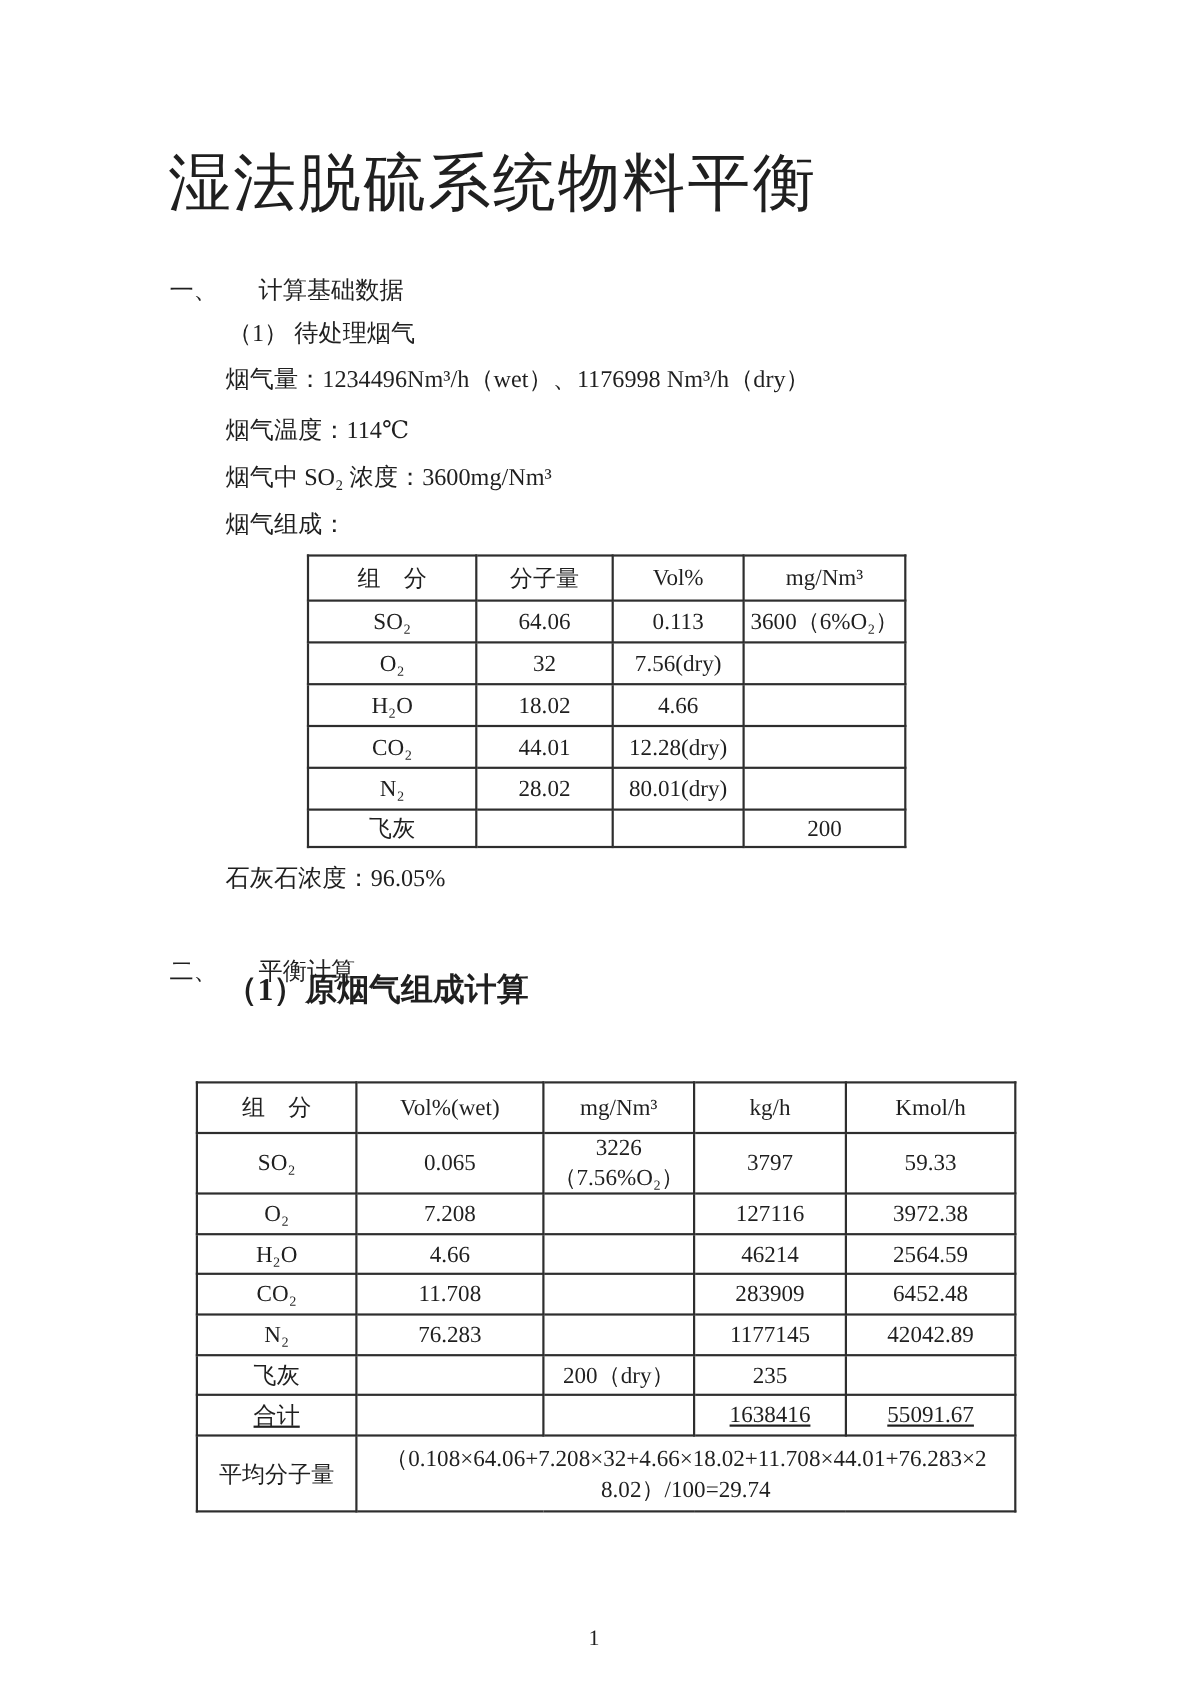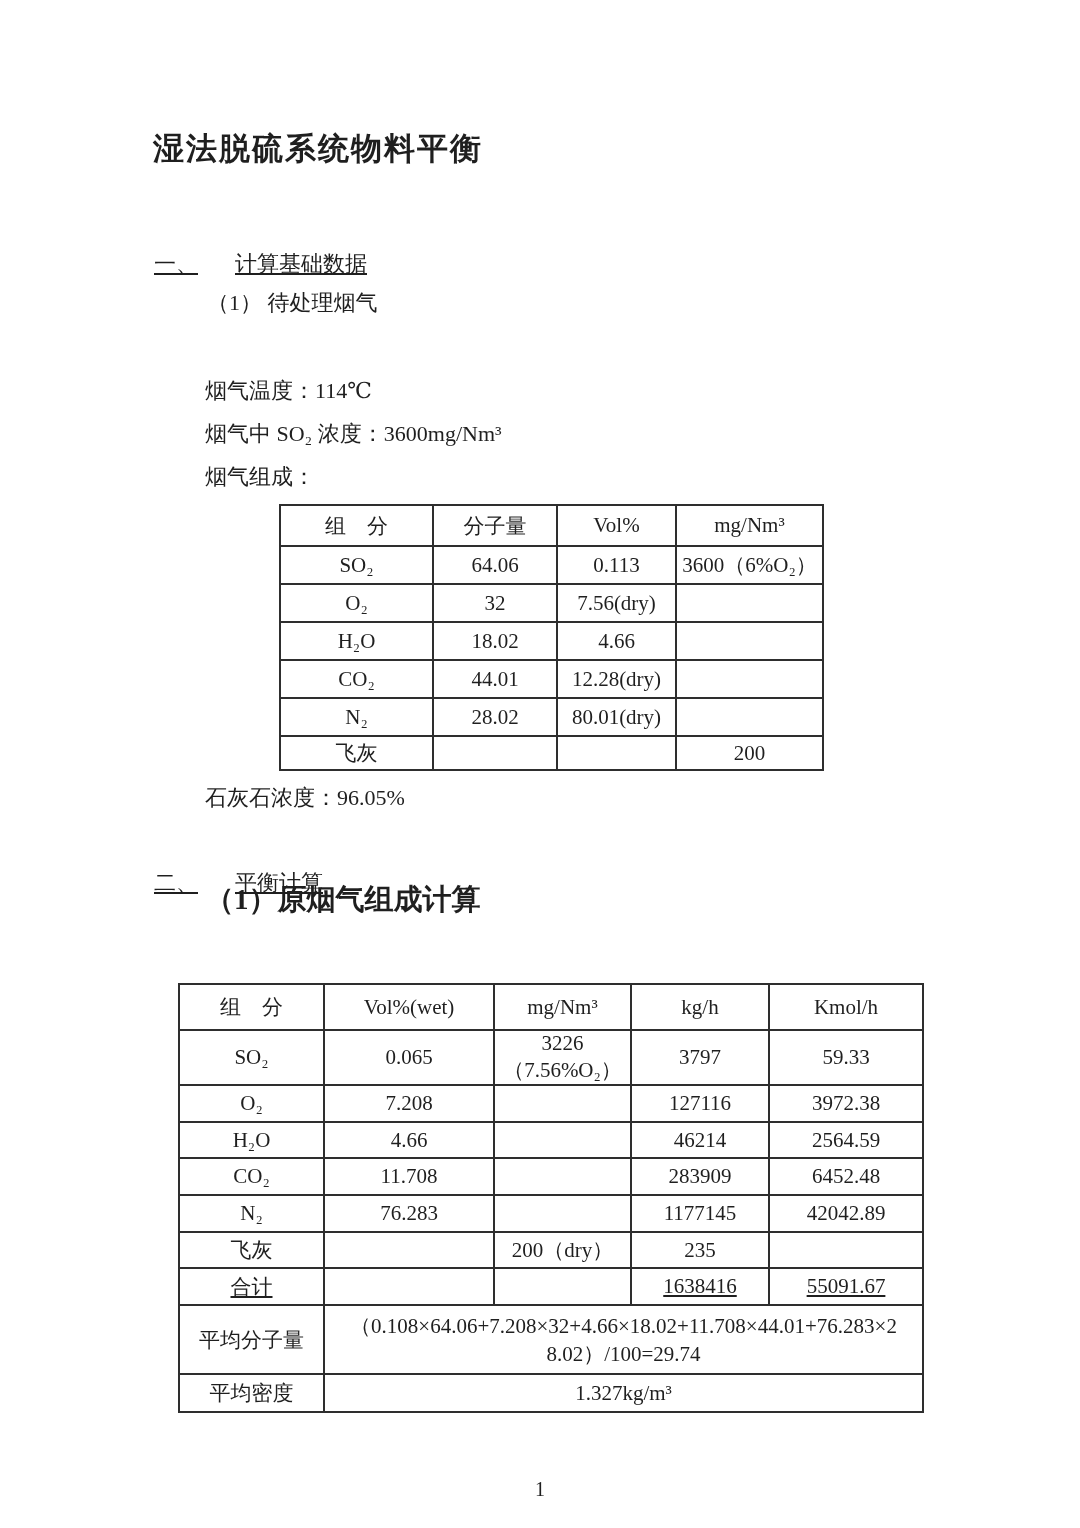--- a/index.html
+++ b/index.html
@@ -10,31 +10,30 @@
     height: 1528px;
     background: #ffffff;
     color: #1f1f1f;
     font-family: "Liberation Serif", "DejaVu Serif", serif;
     overflow: hidden;
   }
   .doc-title {
     position: absolute;
     left: 153px;
     top: 128px;
-    font-size: 31px;
+    font-size: 57px;
     letter-spacing: 2px;
-    font-weight: 700;
+    font-weight: 400;
     white-space: nowrap;
   }
   .sec-heading {
     position: absolute;
     left: 154px;
     font-size: 22px;
     white-space: nowrap;
-    text-decoration: underline;
   }
   .sec-heading .sec-text { margin-left: 37px; }
   .sub-heading-1 {
     position: absolute;
     left: 207px;
     top: 288px;
     font-size: 22px;
     white-space: nowrap;
   }
   .pline {
@@ -82,20 +81,21 @@
 <div class="page">
 
   <div class="doc-title">湿法脱硫系统物料平衡</div>
 
   <div class="sec-heading" style="top:249px;">
     <span>一、</span><span class="sec-text">计算基础数据</span>
   </div>
 
   <div class="sub-heading-1">（1） 待处理烟气</div>
 
+  <div class="pline" style="top:330px;">烟气量：1234496Nm³/h（wet）、1176998 Nm³/h（dry）</div>
   <div class="pline" style="top:376px;">烟气温度：114℃</div>
   <div class="pline" style="top:419px;">烟气中 SO₂ 浓度：3600mg/Nm³</div>
   <div class="pline" style="top:462px;">烟气组成：</div>
 
   <table class="t1">
     <colgroup>
         <col style="width:153px">
         <col style="width:124px">
         <col style="width:119px">
         <col style="width:147px">
@@ -222,22 +222,18 @@
       <td>1638416</td>
       <td>55091.67</td>
     </tr>
     <tr style="height:69px;">
       <td>平均分子量</td>
       <td colspan="4">
         <div>（0.108×64.06+7.208×32+4.66×18.02+11.708×44.01+76.283×2</div>
         <div>8.02）/100=29.74</div>
       </td>
     </tr>
-    <tr style="height:38px;">
-      <td>平均密度</td>
-      <td colspan="4">1.327kg/m³</td>
-    </tr>
   </tbody>
     </table>
 
   <div class="footer-pagenum">1</div>
 
 </div>
 
 </body></html>

